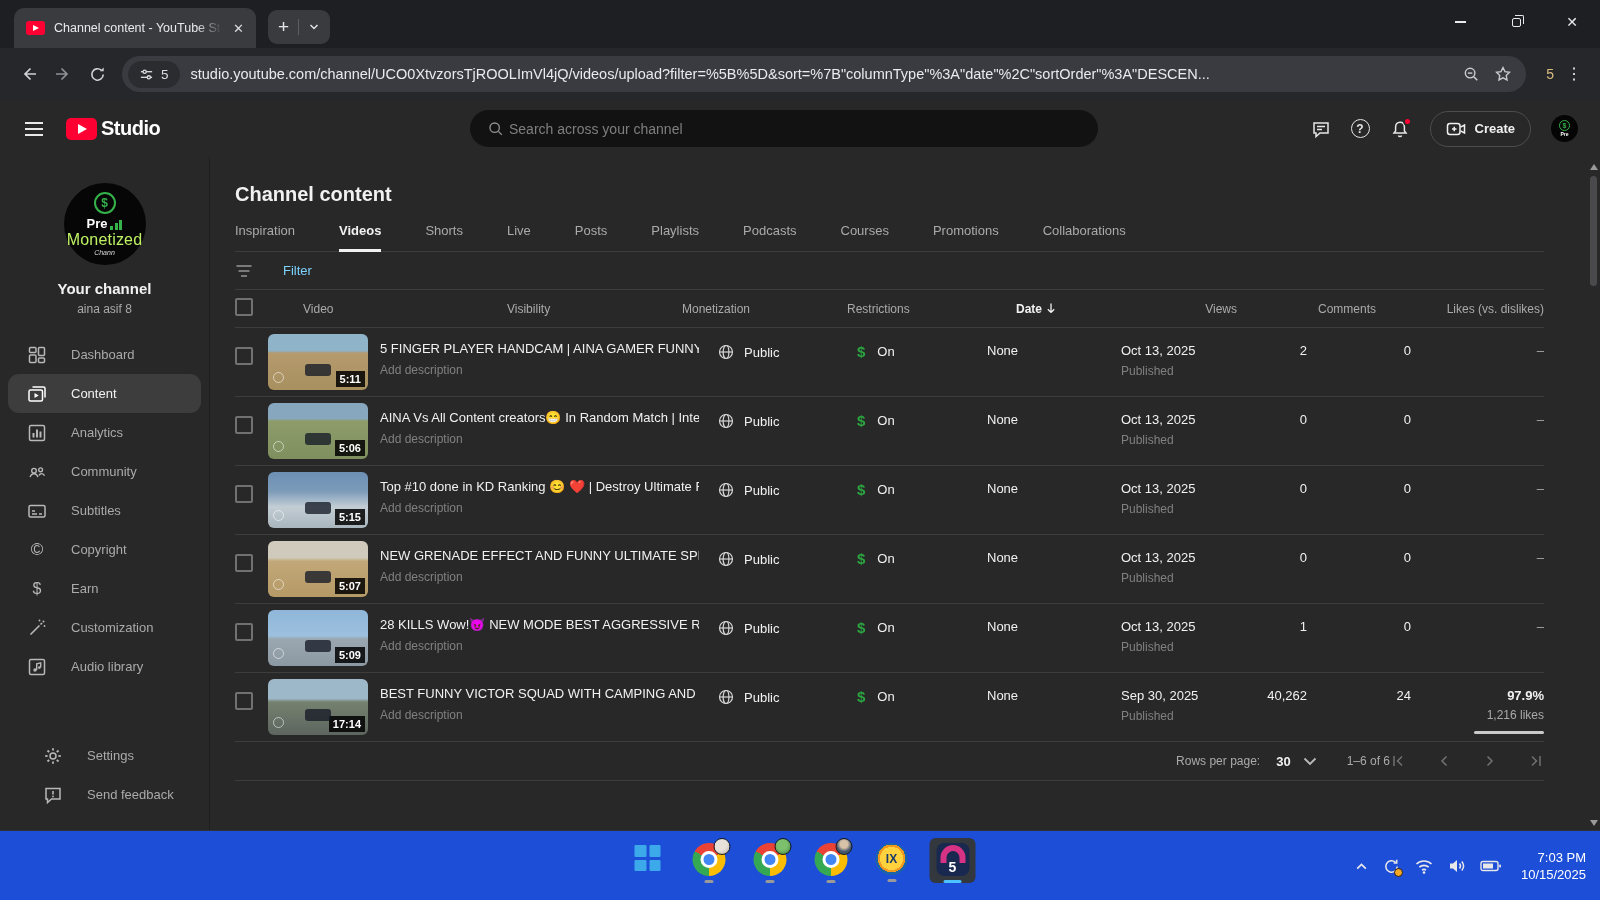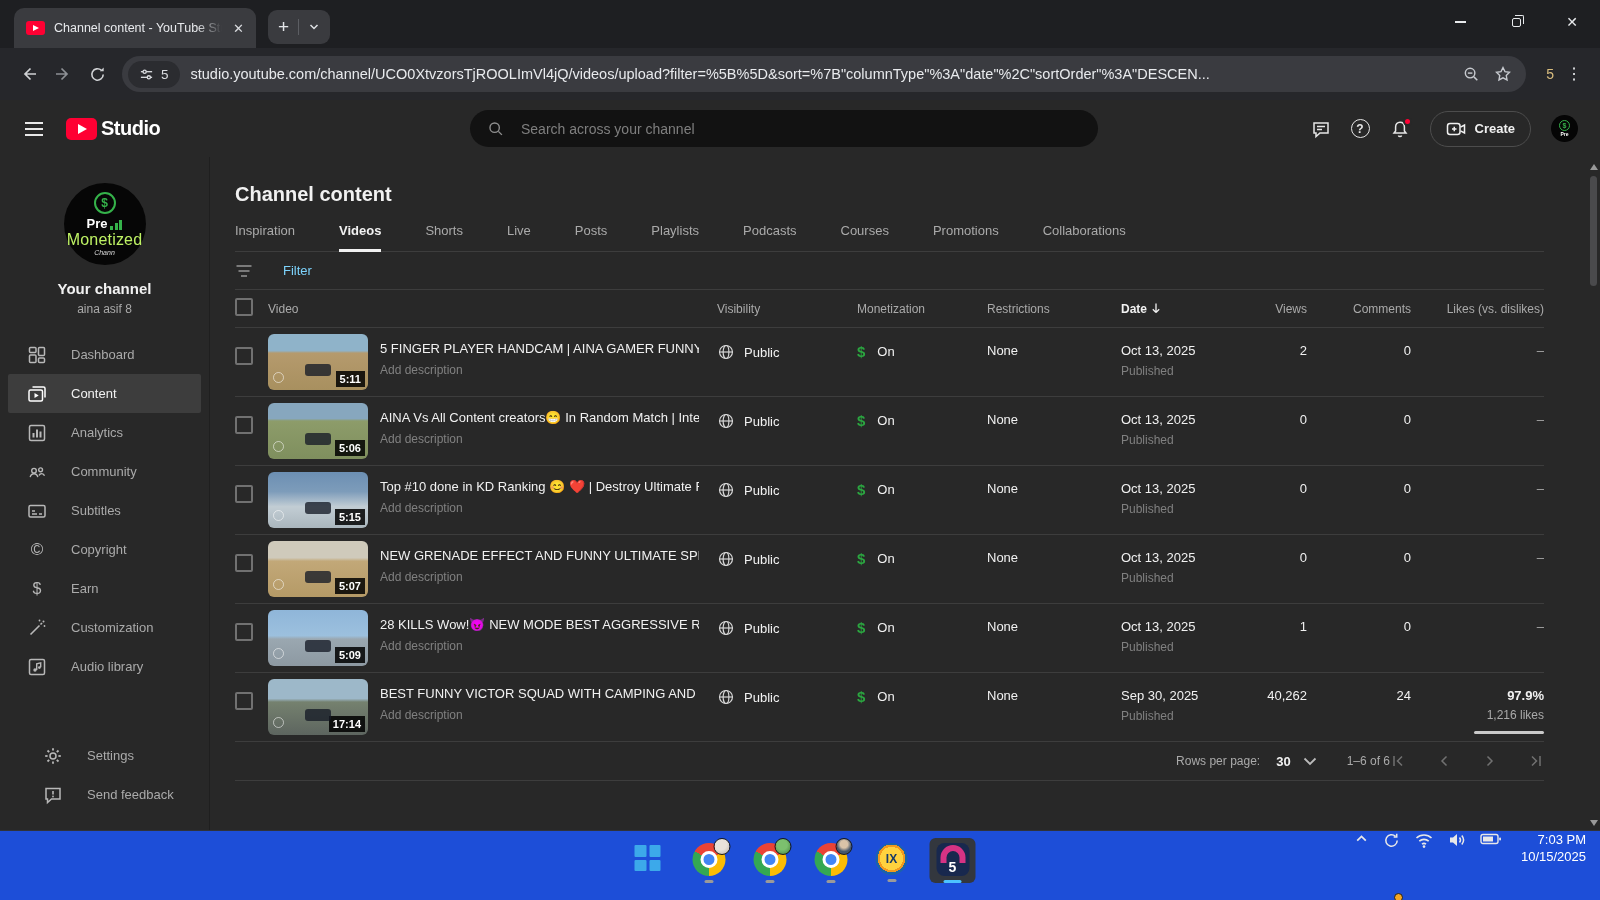--- a/index.html
+++ b/index.html
@@ -38,21 +38,21 @@
   .menu-dots{font-size:16px;color:#e8eaed;letter-spacing:0;padding:0 6px;}
 
   
   .studio{height:730px;background:#282828;position:relative;}
   .studio-header{height:57px;display:flex;align-items:center;padding:0 24px;position:relative;}
   .hamburger{color:#fff;margin-right:22px;}
   .yt-logo{display:flex;align-items:center;gap:4px;}
   .yt-play{width:31px;height:22px;background:#f03;border-radius:5px;position:relative;}
   .yt-play::after{content:"";position:absolute;left:12px;top:6px;border-left:9px solid #fff;border-top:5px solid transparent;border-bottom:5px solid transparent;}
   .yt-word{font-size:20px;font-weight:700;color:#fff;letter-spacing:-0.5px;}
-  .studio-search{position:absolute;left:470px;top:10px;width:628px;height:37px;background:#121212;border-radius:19px;display:flex;align-items:center;gap:17px;padding:0 17px;}
+  .studio-search{position:absolute;left:470px;top:10px;width:628px;height:37px;background:#121212;border-radius:19px;display:flex;align-items:center;gap:5px;padding:0 17px;}
   .studio-search .ph{color:#7f7f7f;font-size:14px;}
   .hdr-right{position:absolute;right:22px;top:0;height:57px;display:flex;align-items:center;gap:20px;}
   .hdr-ic{color:#e6e6e6;position:relative;}
   .bell-dot{position:absolute;top:-2px;right:-2px;width:9px;height:9px;border-radius:50%;background:#f03;border:2px solid #282828;}
   .help-c{width:19px;height:19px;border:1.7px solid #e6e6e6;border-radius:50%;display:flex;align-items:center;justify-content:center;font-size:12px;font-weight:700;color:#e6e6e6;}
   .create-btn{height:36px;border:1px solid #4d4d4d;border-radius:18px;display:flex;align-items:center;gap:9px;padding:0 15px;color:#f1f1f1;font-size:13px;font-weight:600;}
   .avatar-mini{width:27px;height:27px;border-radius:50%;background:#050505;display:flex;flex-direction:column;align-items:center;justify-content:center;}
   .avatar-mini .d{width:11px;height:11px;border:1.2px solid #35b24a;border-radius:50%;color:#35b24a;font-size:7px;font-weight:700;display:flex;align-items:center;justify-content:center;}
   .avatar-mini .p{color:#fff;font-size:5px;font-weight:700;}
 
@@ -64,36 +64,36 @@
   .av-pre{color:#fff;font-weight:800;font-size:13px;}
   .av-bars{display:flex;align-items:flex-end;gap:1.5px;padding-bottom:1px;}
   .av-bars i{display:block;width:3px;background:#35b24a;}
   .av-mon{color:#bef264;font-weight:400;font-size:16px;letter-spacing:.2px;}
   .av-chan{color:#ddd;font-style:italic;font-size:7px;}
   .your-channel{text-align:center;font-size:15px;font-weight:700;margin-top:15px;color:#f1f1f1;}
   .channel-name{text-align:center;font-size:12px;color:#aaa;margin-top:5px;}
   .side-menu{margin-top:19px;}
   .side-item{height:39px;display:flex;align-items:center;gap:24px;padding-left:27px;color:#aaa;font-size:13px;font-weight:500;}
   .side-item .si{width:20px;display:flex;justify-content:center;color:#b8b8b8;}
-  .side-item.active{background:#3d3d3d;border-radius:2px;margin:0 8px;padding-left:19px;color:#f1f1f1;}
+  .side-item.active{background:#3d3d3d;border-radius:11px;margin:0 8px;padding-left:19px;color:#f1f1f1;}
   .side-item.active .si{color:#fff;}
   .side-footer{position:absolute;bottom:16px;left:0;right:0;padding-left:16px;}
 
   .main{flex:1;border-left:1px solid #1f1f1f;padding:0 56px 0 25px;position:relative;min-width:0;}
   .page-title{font-size:20px;font-weight:700;margin-top:26px;color:#f1f1f1;}
   .tabs{display:flex;margin-top:17px;border-bottom:1px solid #3d3d3d;}
   .tabtab{margin-right:44px;padding-bottom:13px;font-size:13px;font-weight:500;color:#aaa;position:relative;white-space:nowrap;}
   .tabtab.active{color:#f1f1f1;font-weight:700;text-align:center;}
   .tabtab.active::after{content:"";position:absolute;left:0;right:0;bottom:-1px;height:3px;background:#f1f1f1;}
   .filter-row{height:38px;display:flex;align-items:center;border-bottom:1px solid #3d3d3d;}
   .filter-row .fic{color:#909090;margin-right:30px;}
   .filter-row .ftext{color:#7dd3fc;font-size:13px;}
 
   .tgrid{display:grid;grid-template-columns:33px 112px minmax(0,1fr) 140px 130px 134px 130px 56px 104px 133px;}
-  .thead{height:38px;align-items:center;border-bottom:1px solid #3d3d3d;color:#aaa;font-size:12px;}
+  .thead{height:38px;align-items:center;border-bottom:1px solid #3d3d3d;color:#aaa;font-size:12px;gap:35px;}
   .thead .hvideo{grid-column:2/4;}
   .thead .r{text-align:right;}
   .hdate{display:flex;align-items:center;gap:3px;color:#f1f1f1;font-weight:700;}
   .cb{width:18px;height:18px;border:2px solid #717171;border-radius:2px;display:inline-block;}
   .thead .cb{margin-top:0;}
 
   .trow{height:69px;border-bottom:1px solid #3d3d3d;align-items:start;}
   .trow .cb{margin-top:19px;}
   .thumb{width:100px;height:56px;border-radius:6px;margin-top:6px;position:relative;overflow:hidden;}
   .thumb::before{content:"";position:absolute;left:5px;bottom:7px;width:9px;height:9px;border:1px solid rgba(255,255,255,.55);border-radius:50%;}
@@ -148,21 +148,21 @@
   .chrome::before{content:"";position:absolute;inset:8px;background:#4285f4;border-radius:50%;border:3px solid #fff;}
   .pbadge{position:absolute;right:-5px;top:-5px;width:17px;height:17px;border-radius:50%;border:1px solid #16181c;}
   .pb0{background:radial-gradient(circle at 40% 35%,#e8e2da 0 45%,#b9b0a4 100%);}
   .pb1{background:radial-gradient(circle at 45% 40%,#7cc06e 0 40%,#3f7a3a 100%);}
   .pb2{background:radial-gradient(circle at 50% 35%,#d9c3a8 0 30%,#44566b 60%);}
   .ix{width:32px;height:32px;border-radius:50%;background:radial-gradient(circle at 50% 48%,#ffd23e 0 50%,#f29a1f 50% 60%,#1c63a8 60% 100%);display:flex;align-items:center;justify-content:center;font-weight:800;font-size:12px;color:#173a66;}
   .app5{width:33px;height:33px;border-radius:8px;background:#18284e;position:relative;overflow:hidden;display:flex;align-items:flex-end;justify-content:center;}
   .app5::before{content:"";position:absolute;top:2px;left:4px;right:4px;height:18px;border-radius:13px 13px 0 0;background:#d63384;}
   .app5::after{content:"";position:absolute;top:8px;left:10px;right:10px;height:14px;border-radius:7px 7px 0 0;background:#18284e;}
   .app5 .n{position:relative;z-index:2;color:#fff;font-weight:700;font-size:14px;line-height:1;margin-bottom:2px;}
-  .tb-right{position:absolute;right:14px;top:0;height:70px;display:flex;gap:13px;color:#e8e8e8;}
+  .tb-right{position:absolute;right:14px;top:0;height:70px;display:flex;align-items:center;gap:13px;color:#e8e8e8;}
   .sync-wrap{position:relative;}
   .sync-dot{position:absolute;right:-2px;bottom:-1px;width:9px;height:9px;border-radius:50%;background:#f5a623;border:1.5px solid #1d1f24;}
   .clock{text-align:right;font-size:13px;line-height:17px;color:#fff;margin-left:6px;}
 </style>
 </head>
 <body>
 
 <div class="screen">
 
   <div class="browser">

